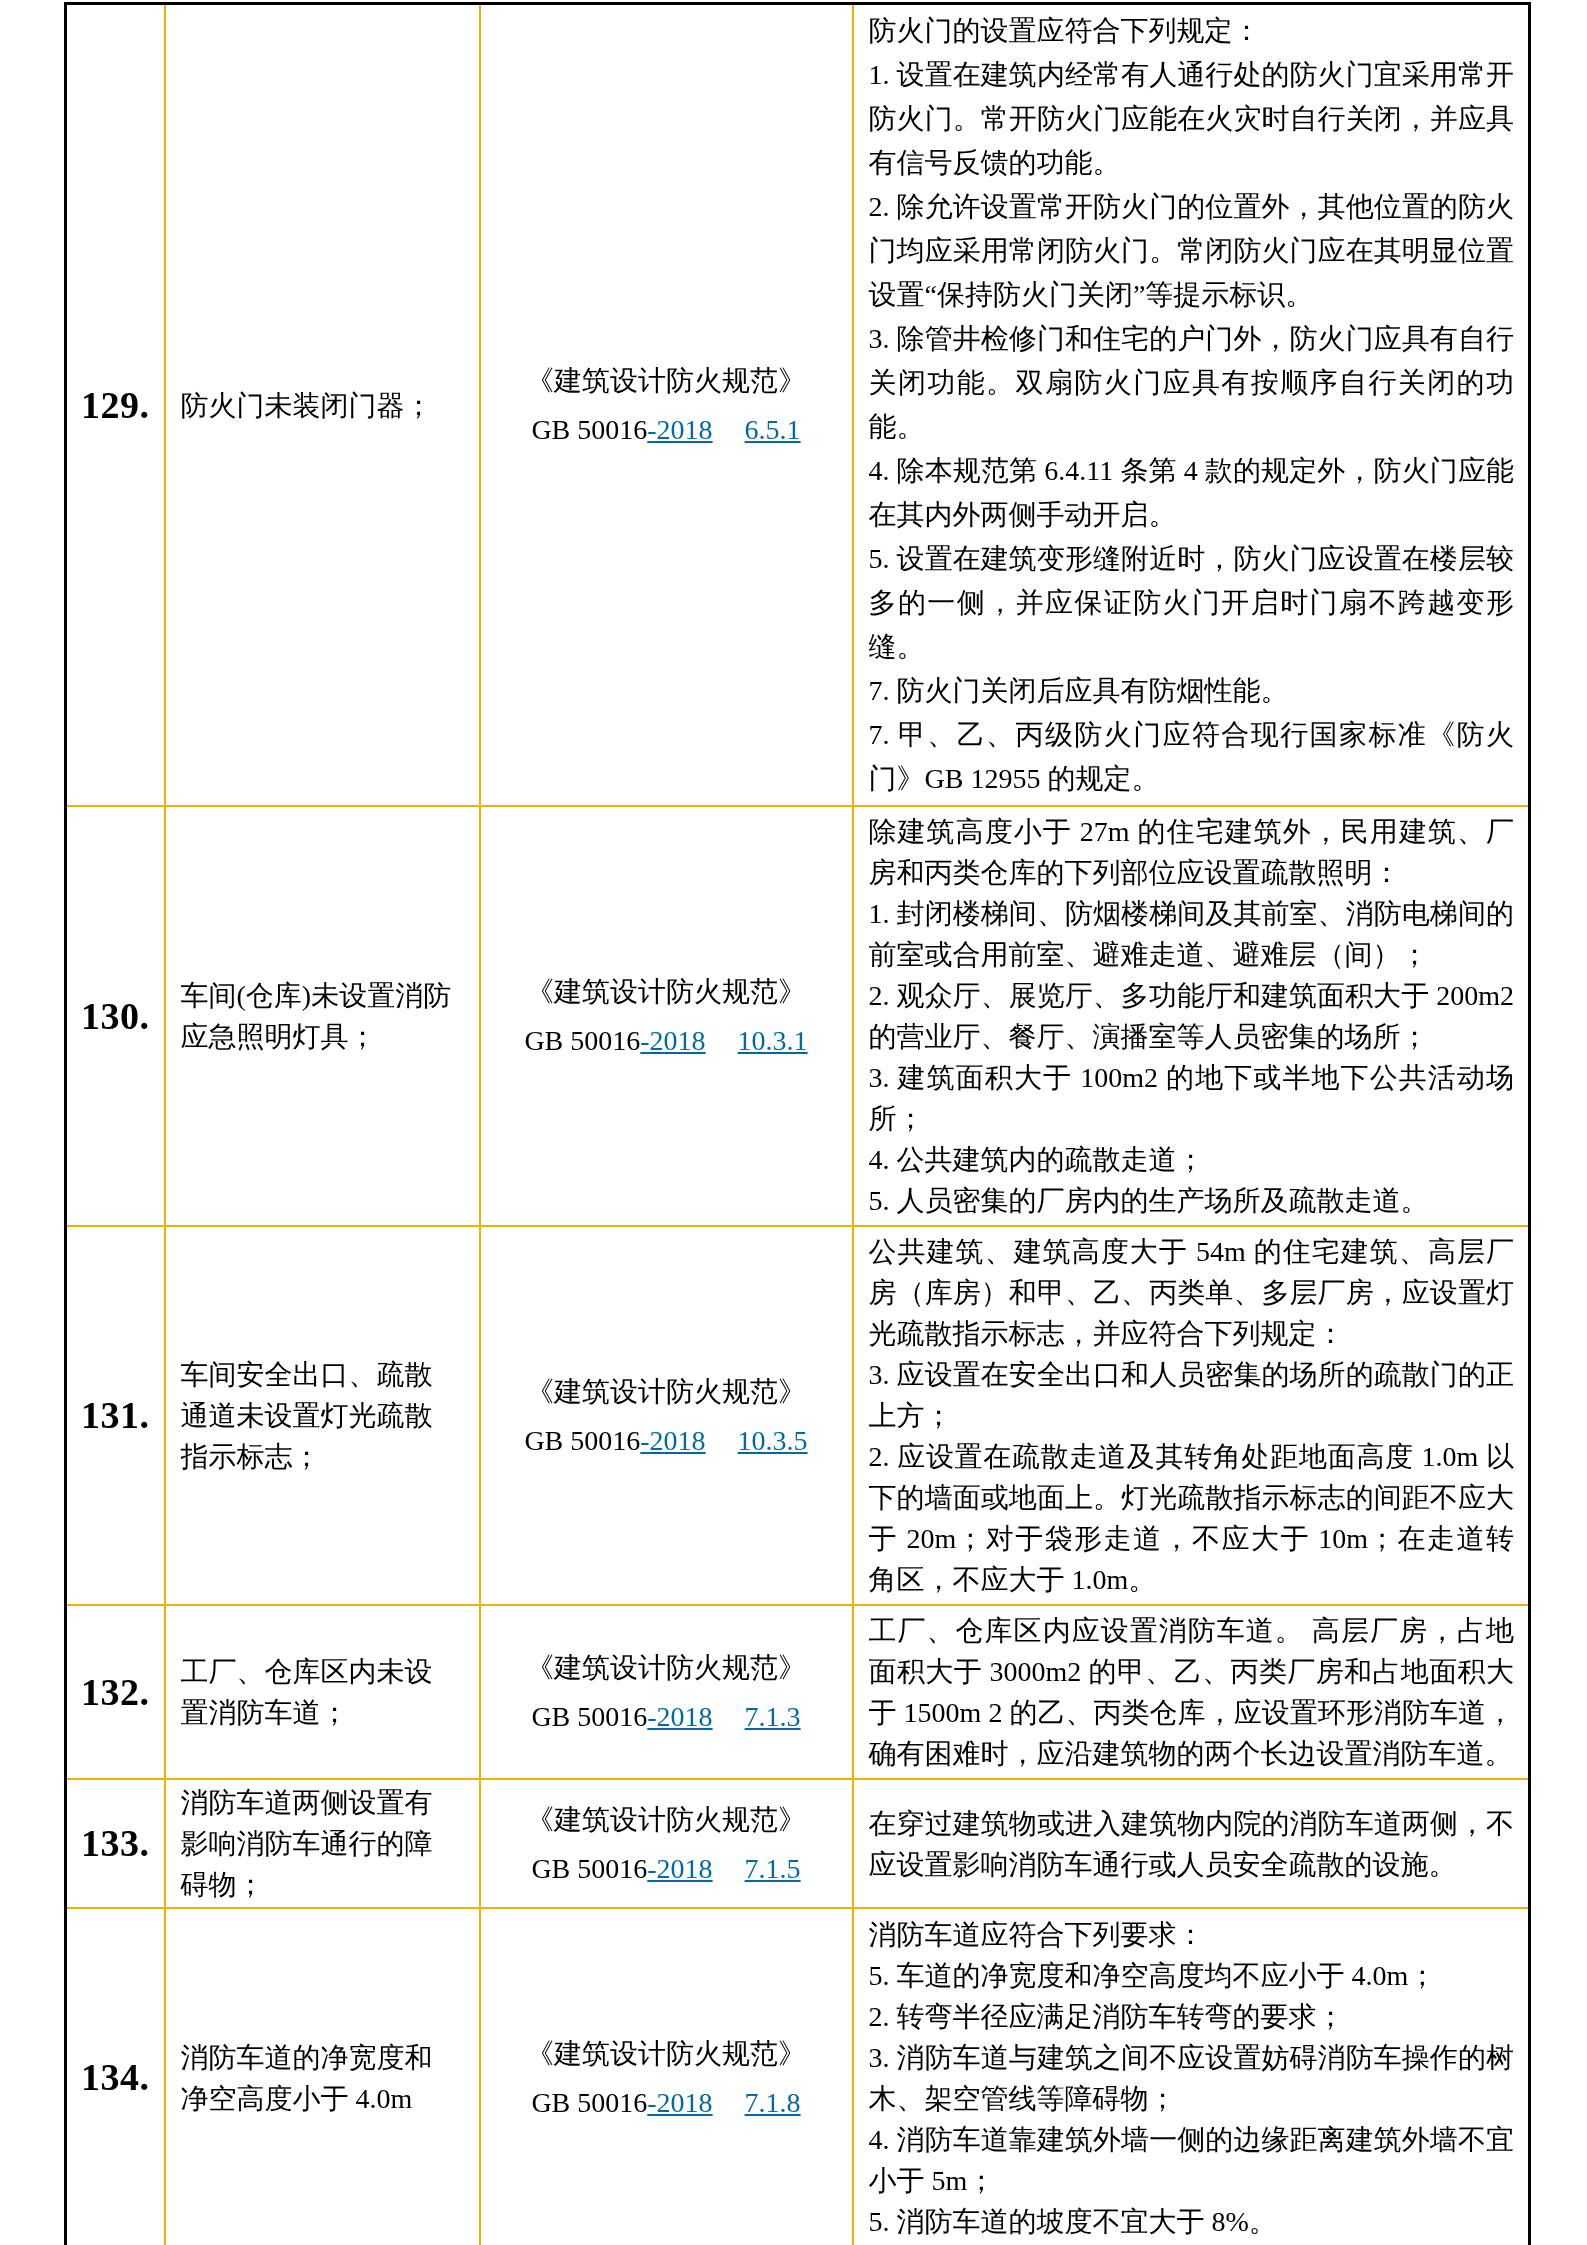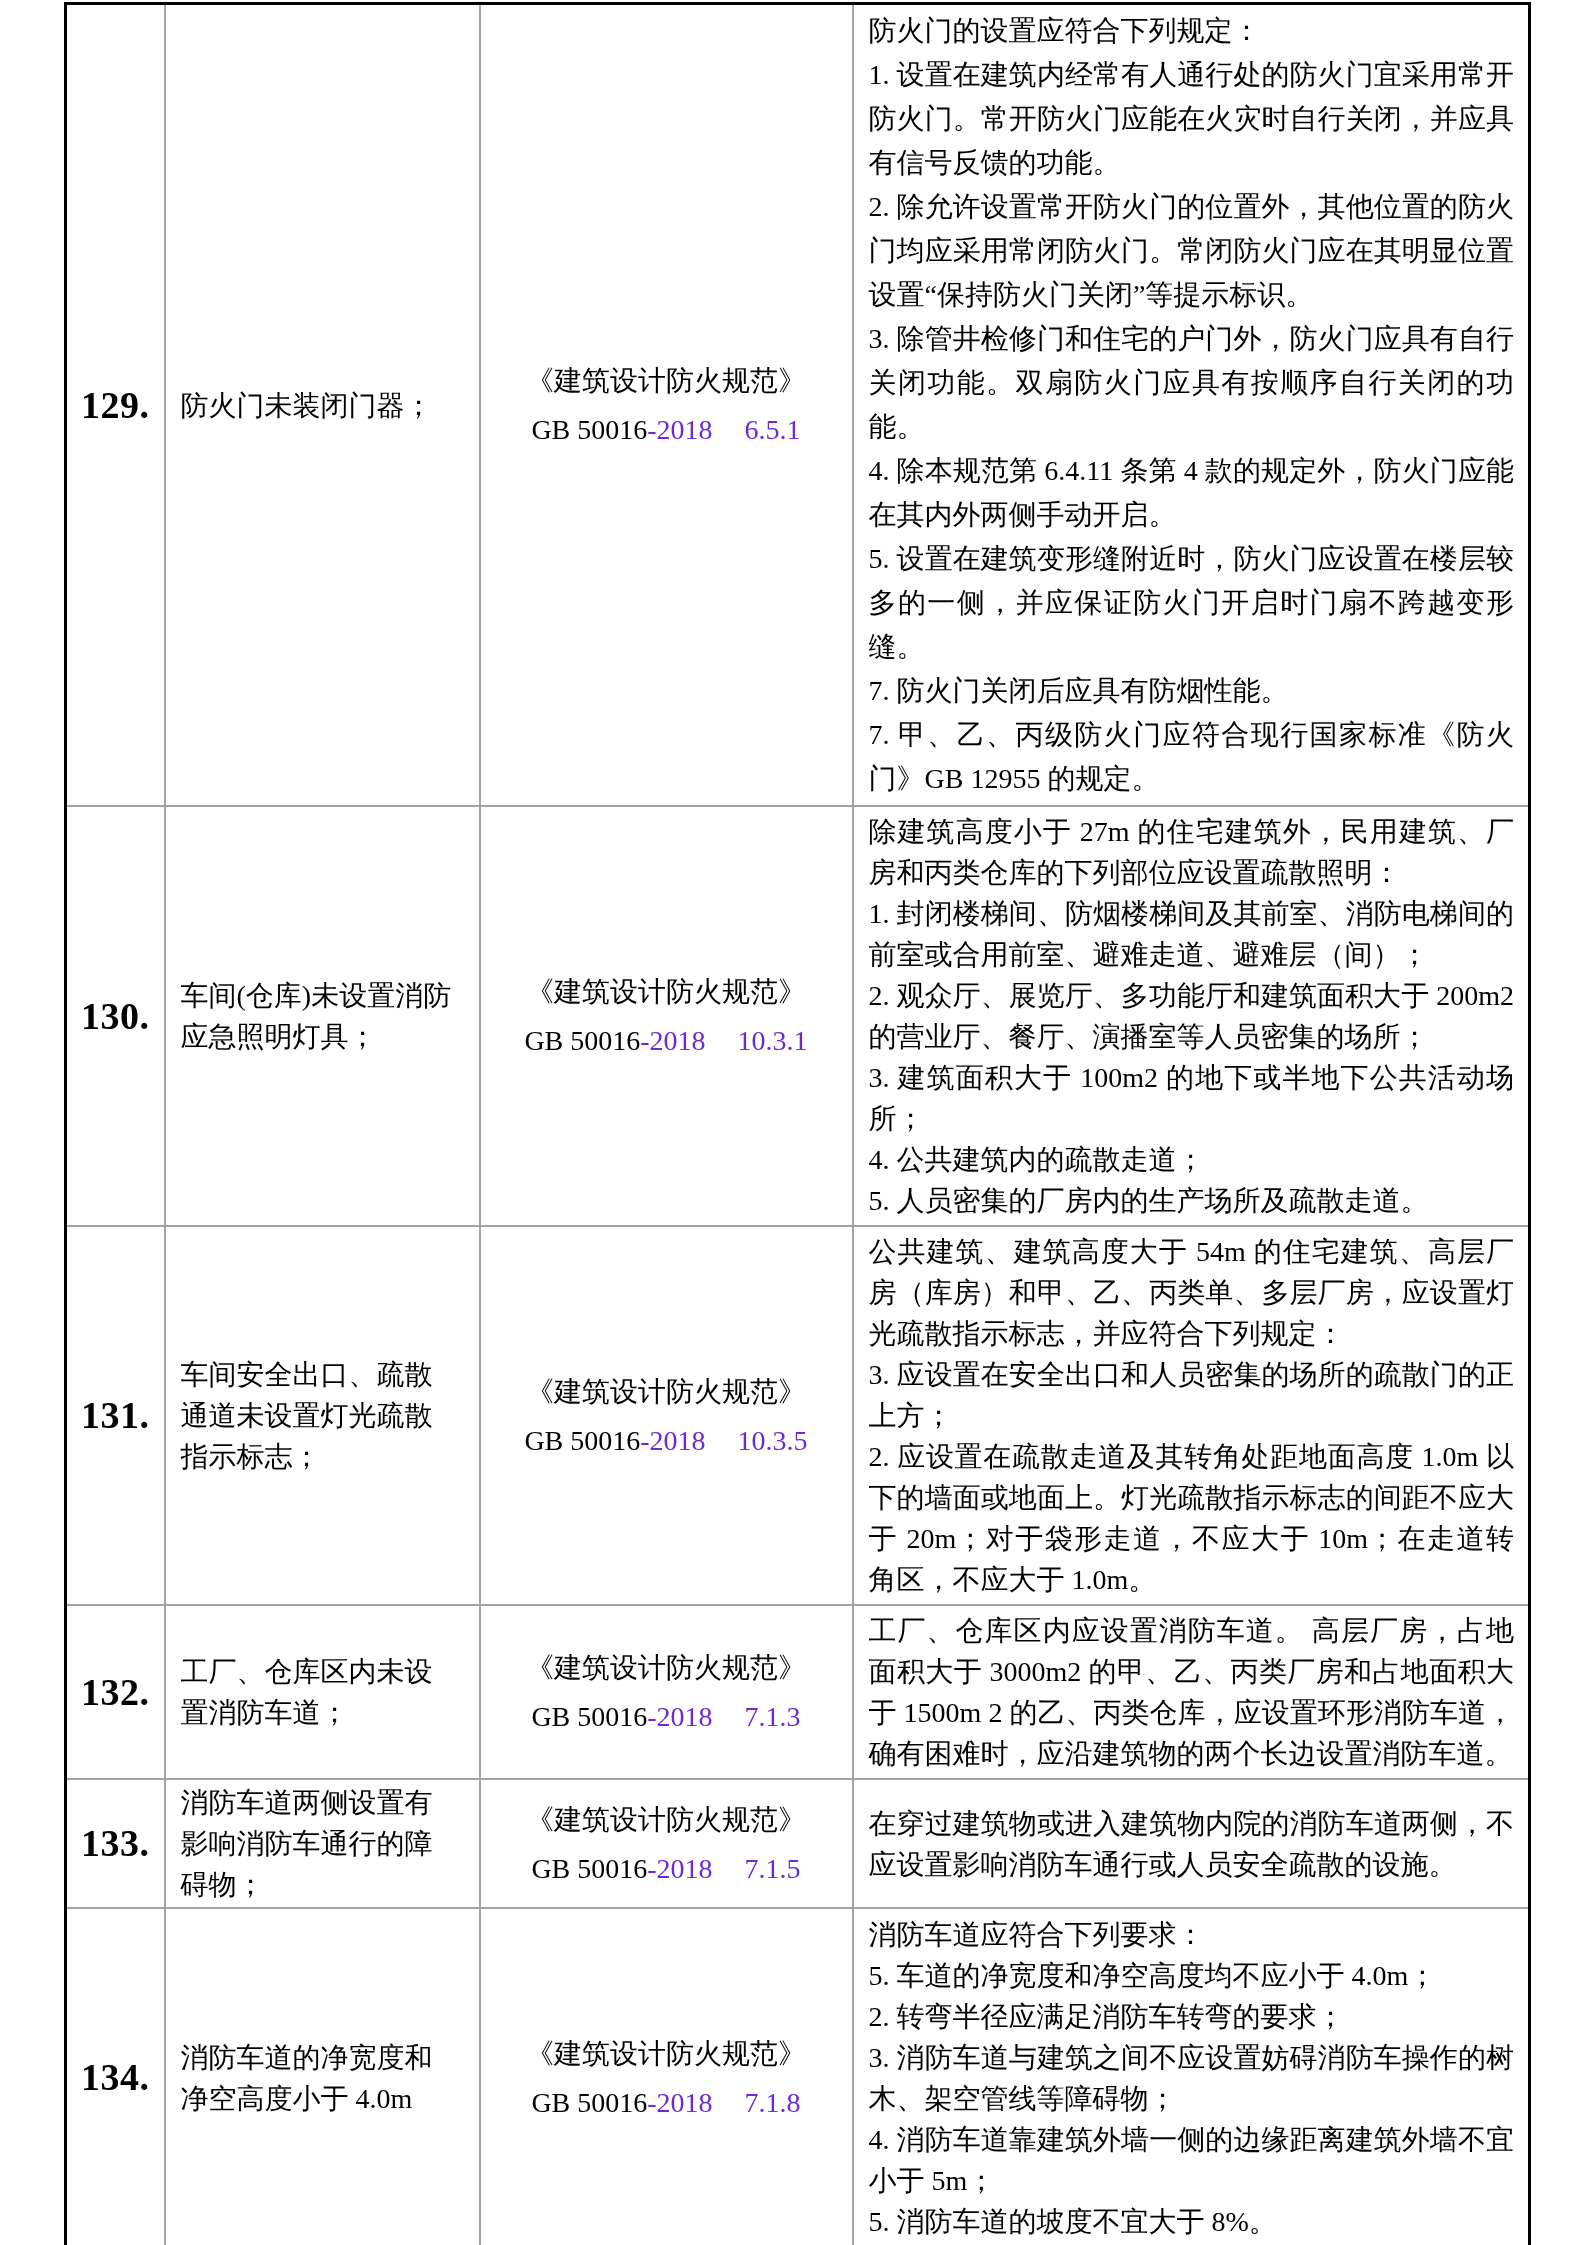--- a/index.html
+++ b/index.html
@@ -19,21 +19,21 @@
     width: 1464px;
     border-collapse: collapse;
     table-layout: fixed;
     border: 3px solid #000000;
   }
   col.c-num    { width: 99px;  }
   col.c-issue  { width: 315px; }
   col.c-reg    { width: 373px; }
   col.c-detail { width: 677px; }
   td {
-    border: 2px solid #a3a3a3;
+    border: 2px solid #eab308;
     vertical-align: middle;
     font-size: 28px;
     line-height: 41px;
     word-break: break-word;
   }
   tr.row-0 { height: 749px; }
   tr.row-1 { height: 414px; }
   tr.row-2 { height: 376px; }
   tr.row-3 { height: 167px; }
   tr.row-4 { height: 124px; }
@@ -44,21 +44,21 @@
     font-size: 38px;
     letter-spacing: 0.5px;
   }
   td.col-issue {
     text-align: left;
     padding: 2px 20px 2px 15px;
   }
   td.col-reg { text-align: center; padding: 2px 6px; }
   .reg-title { white-space: nowrap; }
   .reg-code  { white-space: nowrap; margin-top: 8px; }
-  .red { color: #6d28d9; }
+  .red { color: #0369a1; text-decoration: underline; }
   .sec { margin-left: 32px; }
   td.col-details {
     text-align: justify;
     padding: 4px 14px 4px 15px;
   }
   tr.row-0 td.col-details .detail-paragraph { line-height: 44px; }
   .detail-paragraph { margin: 0; }
 </style>
 </head>
 <body>

